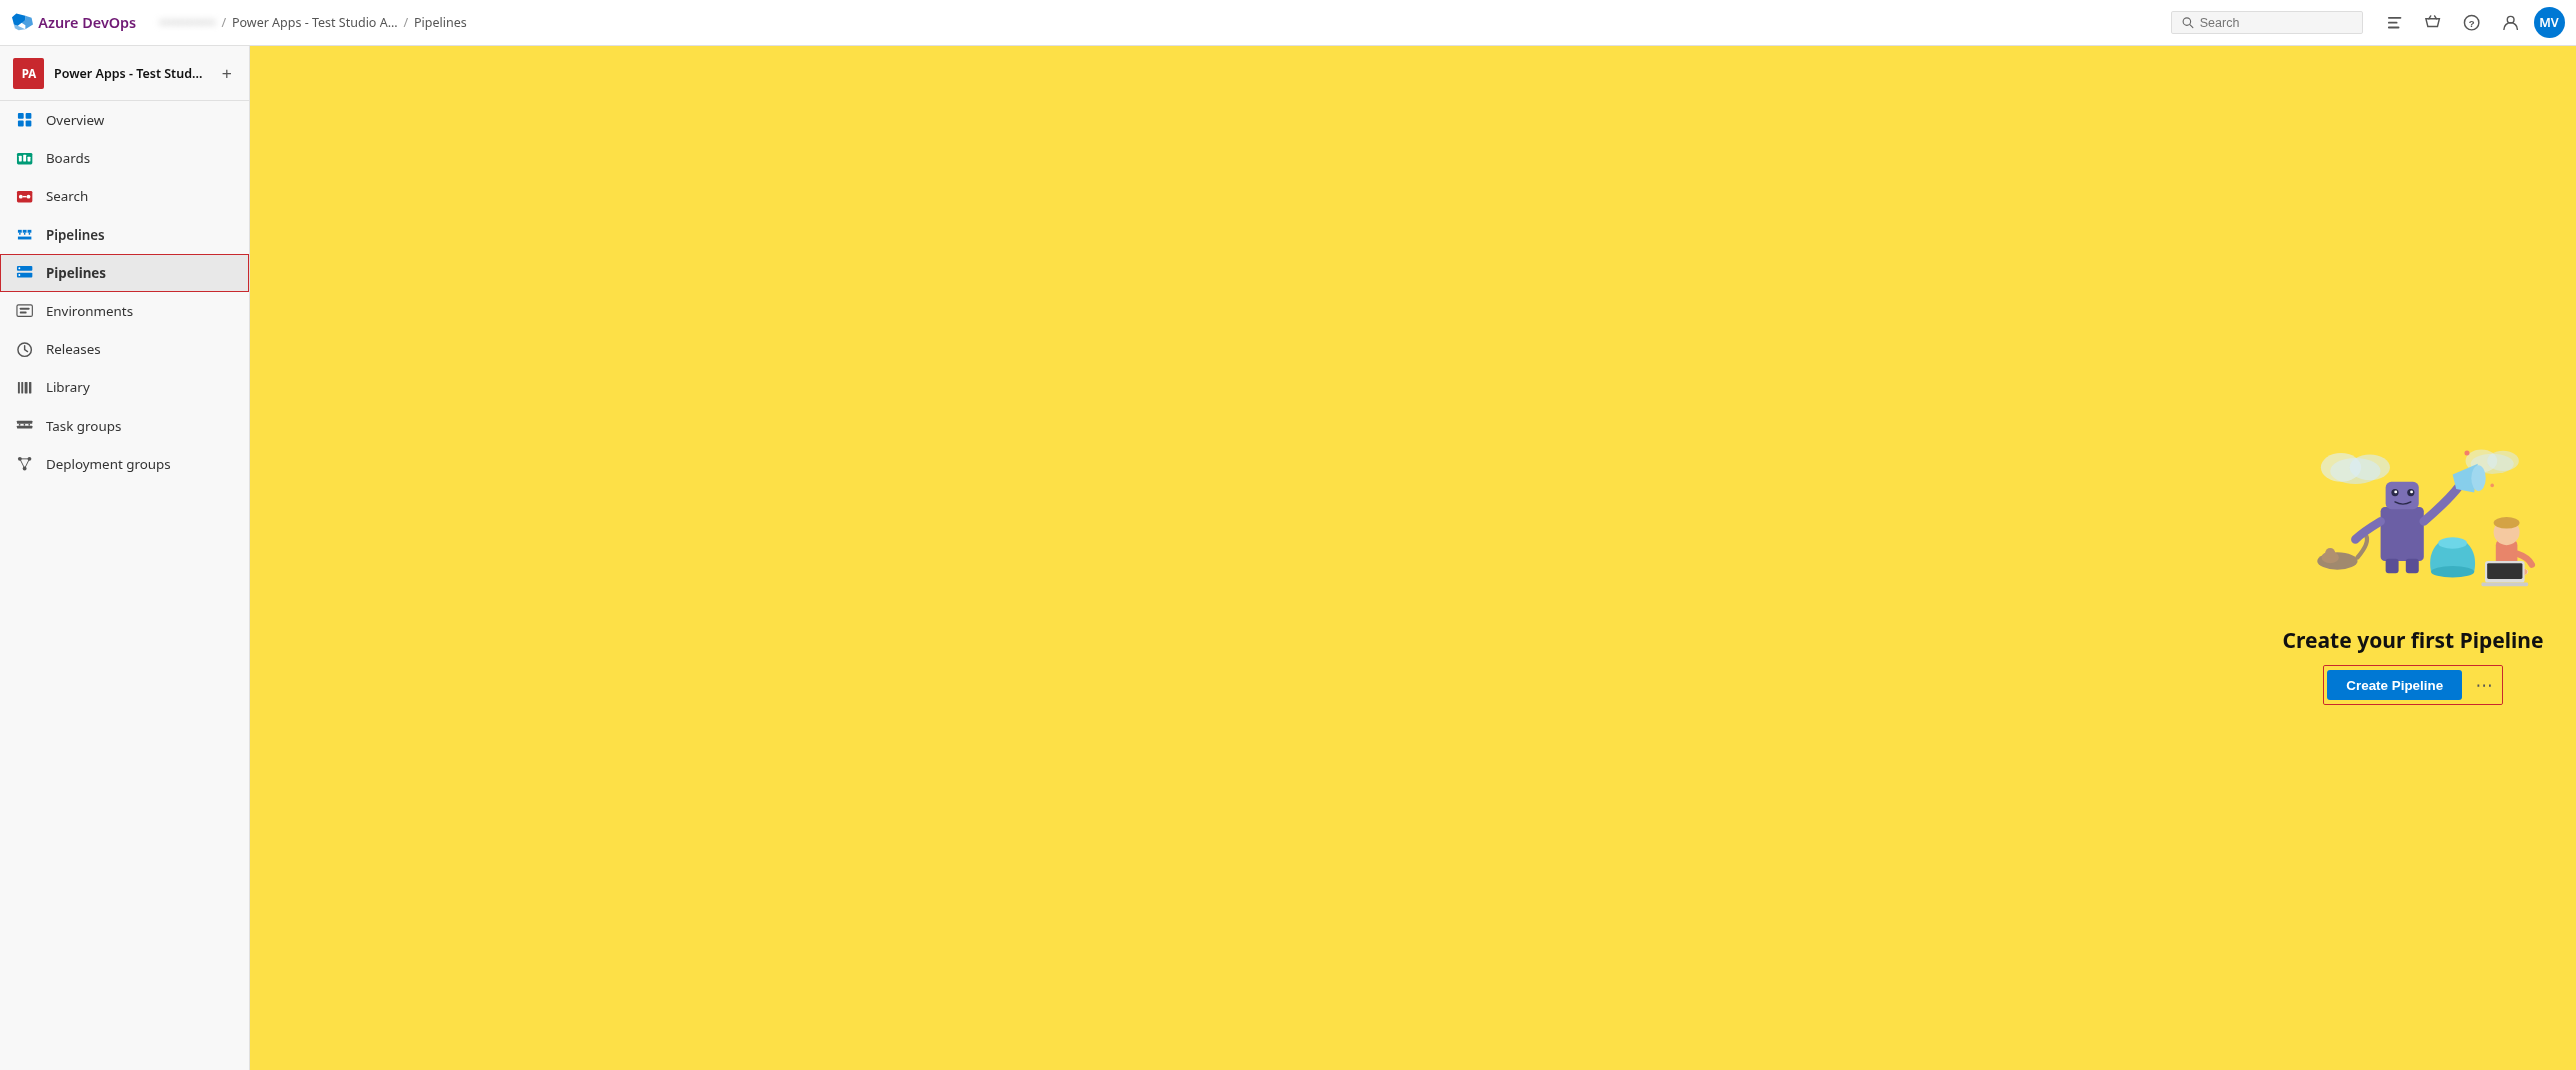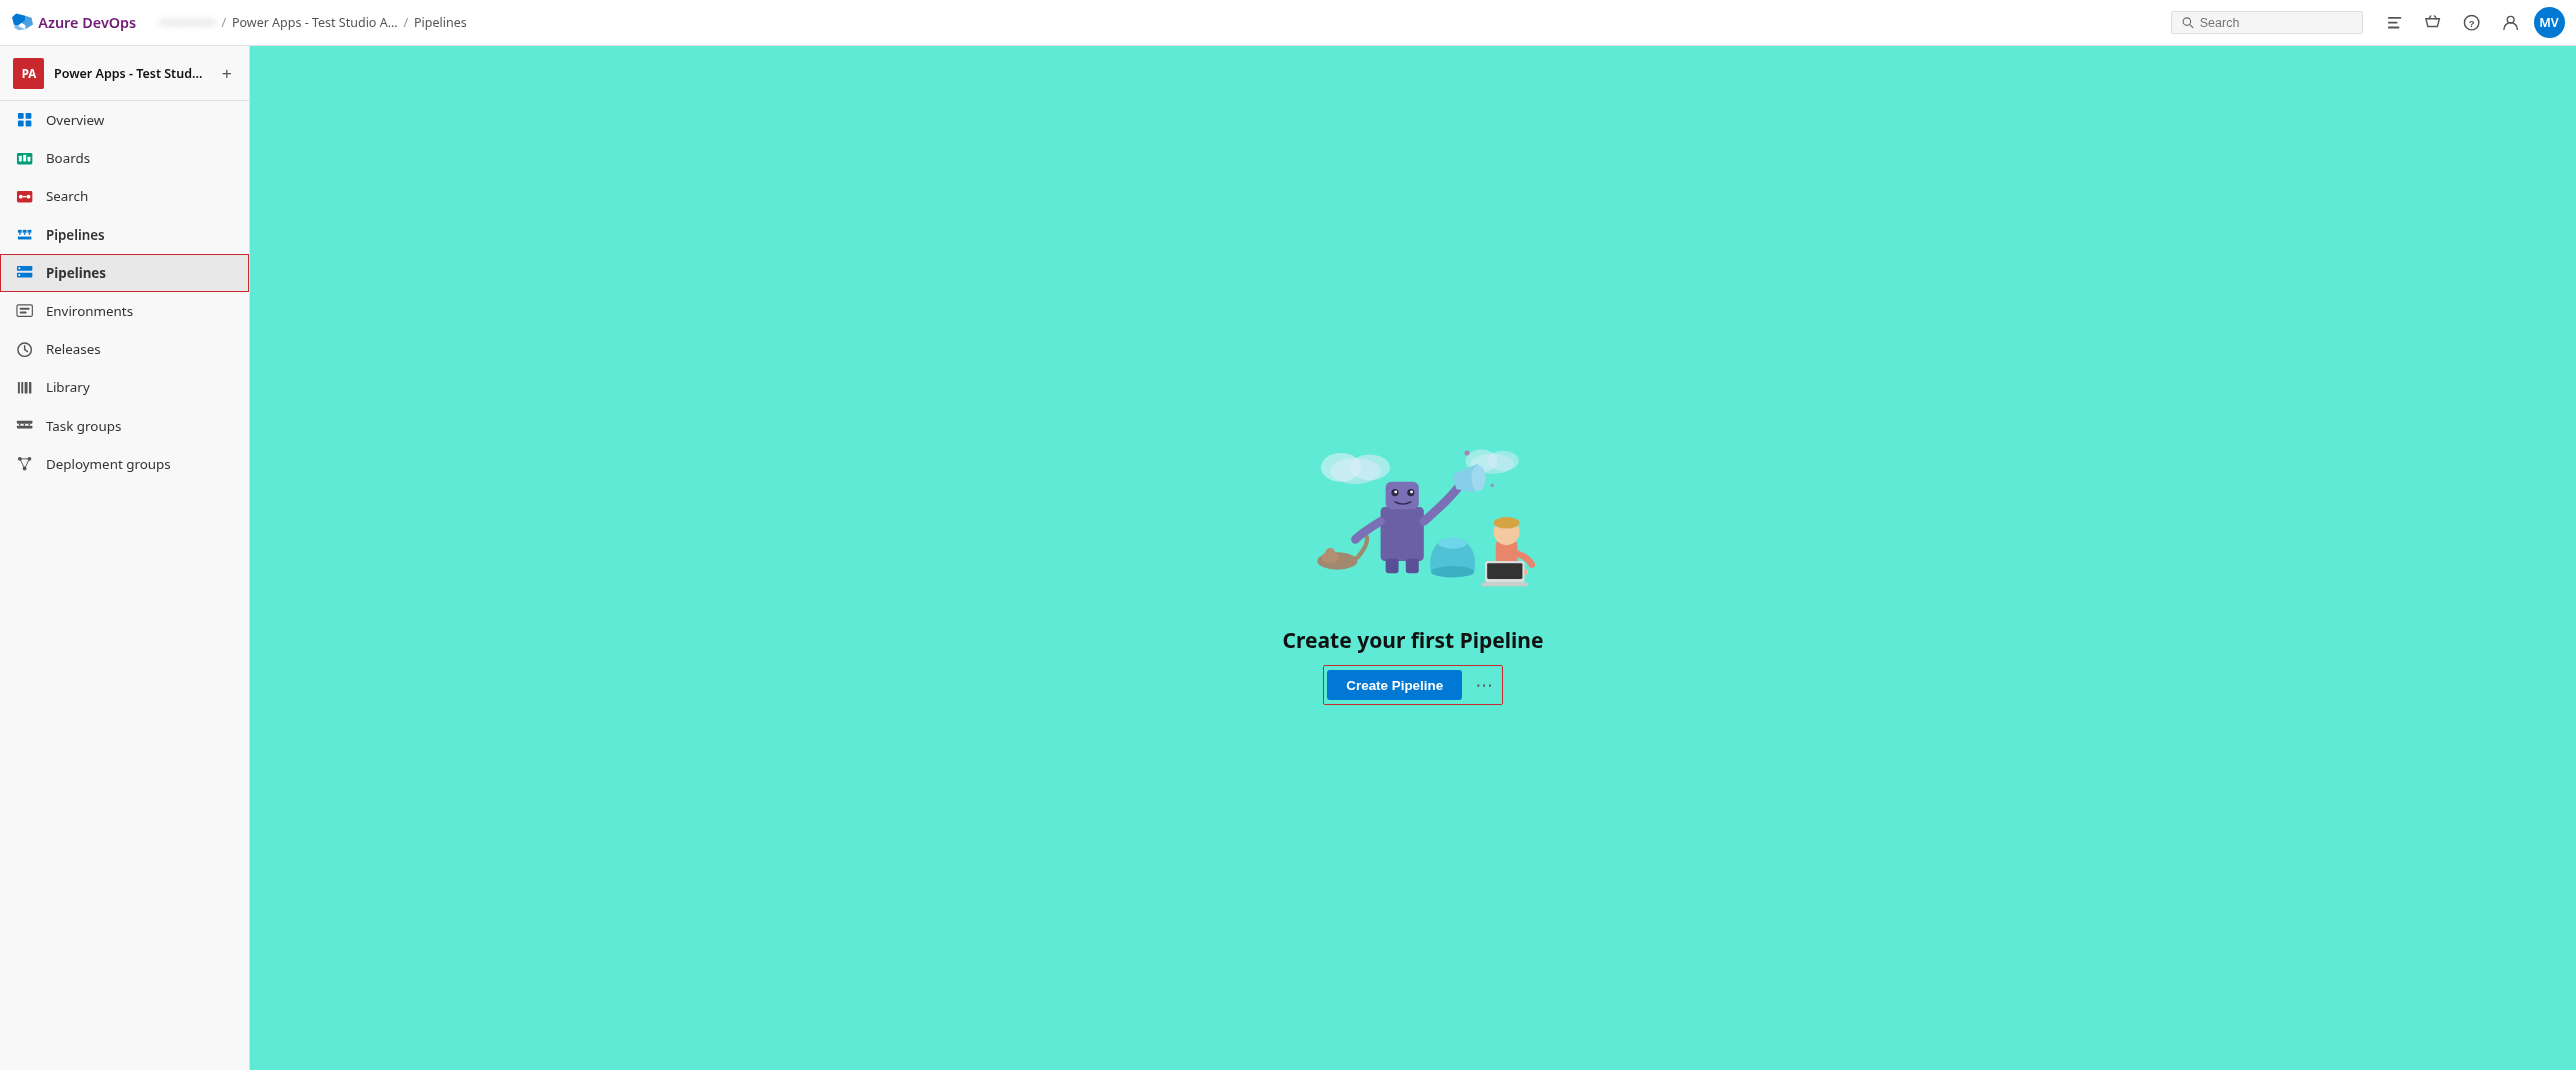--- a/index.html
+++ b/index.html
@@ -178,22 +178,22 @@
       align-items: center;
       justify-content: center;
       flex-shrink: 0;
     }
 
     
     .content {
       flex: 1;
       display: flex;
       align-items: center;
-      justify-content: center;
-      background: #5eead4;
+      justify-content: flex-end;
+      background: #fde047;
       overflow: auto;
     }
     .empty-state {
       display: flex;
       flex-direction: column;
       align-items: center;
       text-align: center;
       max-width: 461px;
       padding: 38px 19px;
     }

